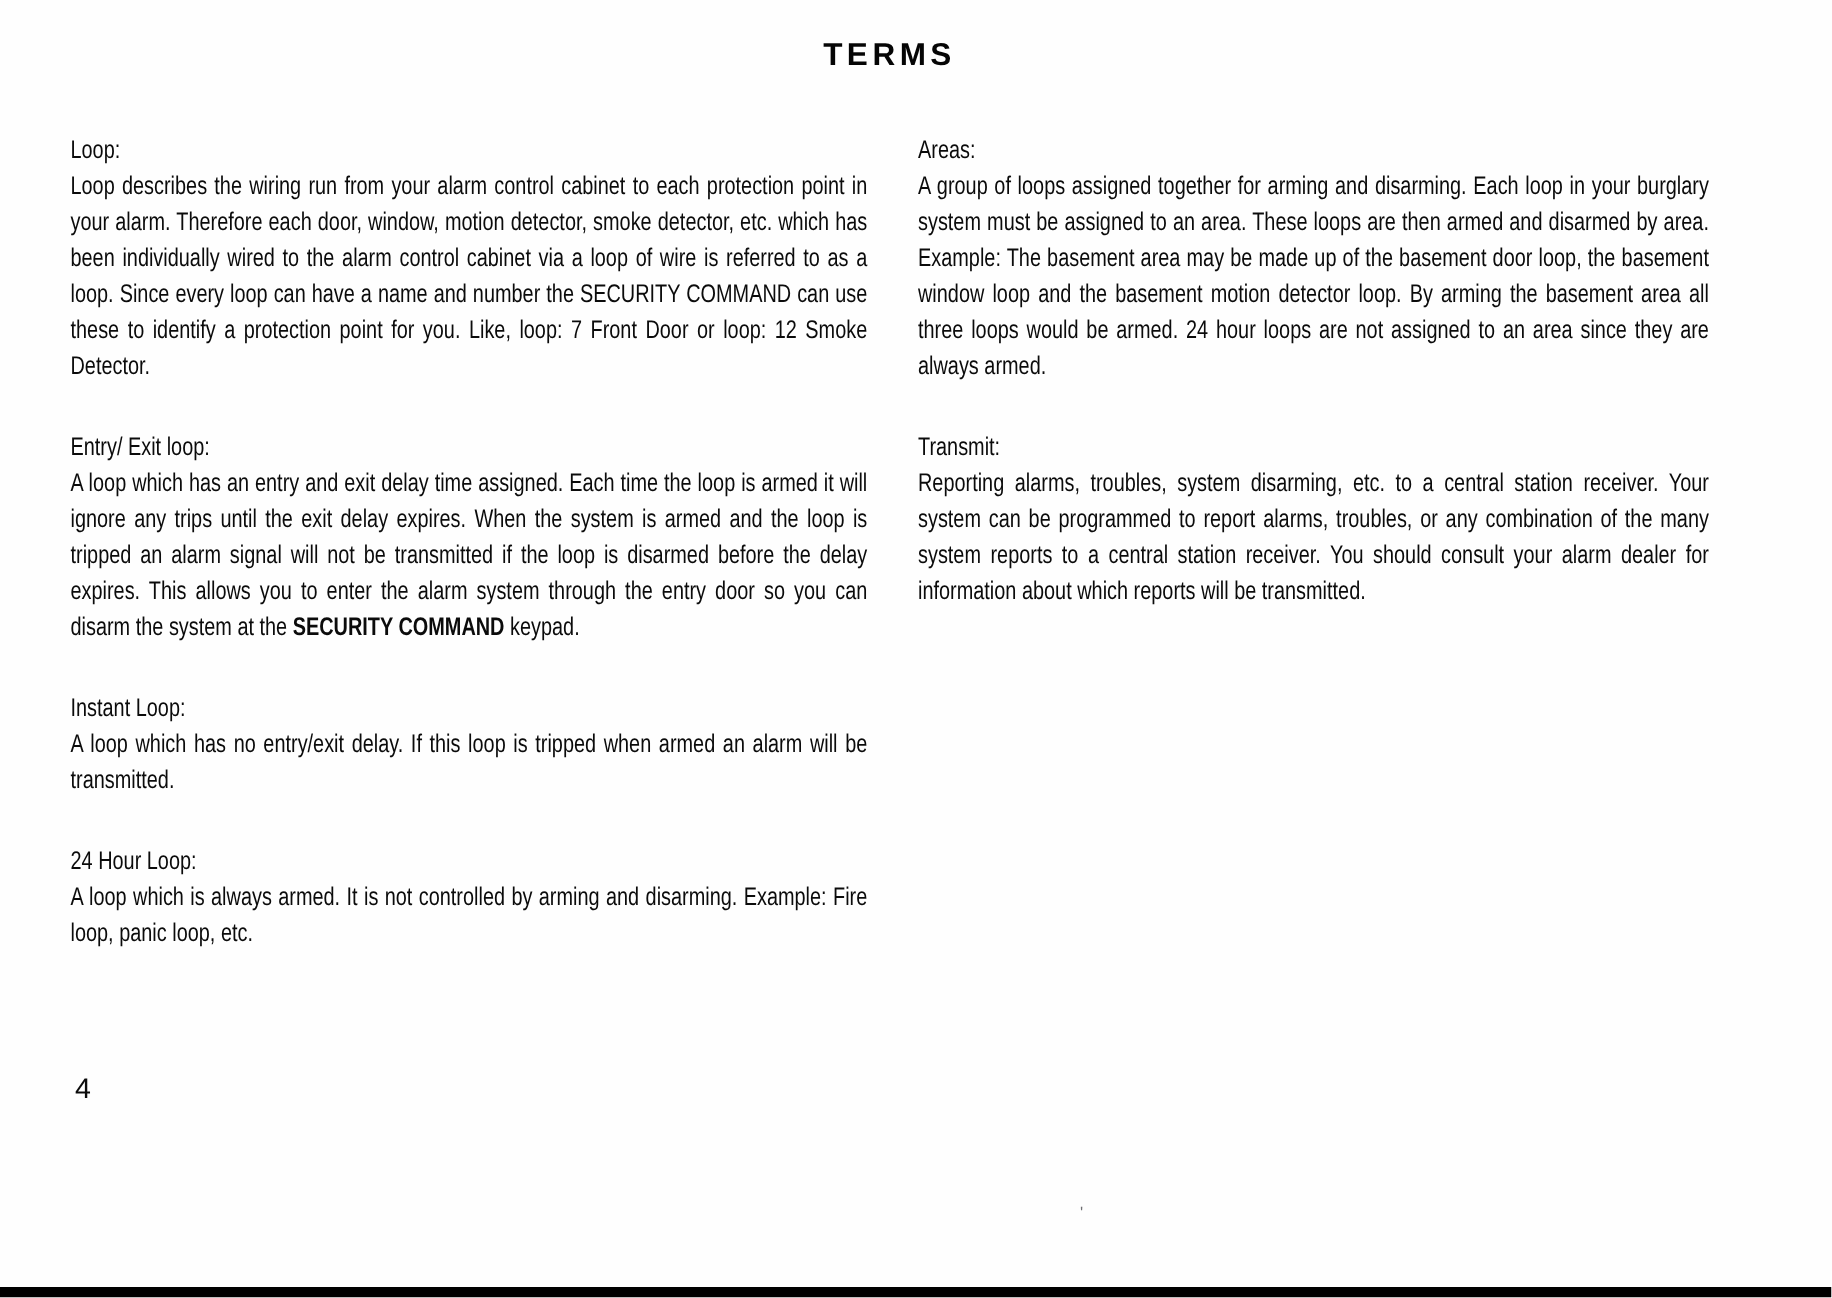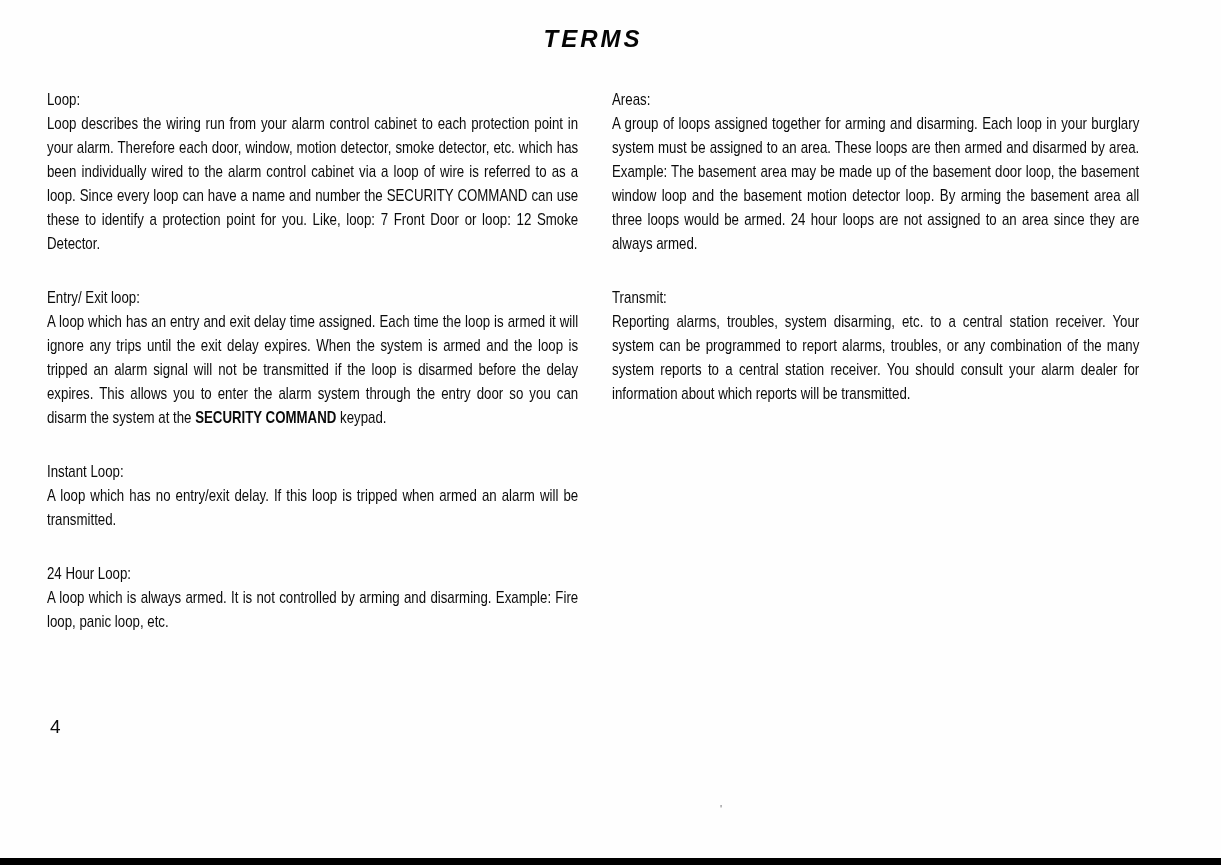--- a/index.html
+++ b/index.html
@@ -18,25 +18,24 @@
     background: #fefefe;
     font-family: "Liberation Sans", sans-serif;
     color: #0b0b0b;
   }
   .doc-title {
     position: absolute;
     left: 47px;
     top: 25px;
     width: 1092px;
     text-align: center;
-    font-size: 24px;
+    font-size: 21px;
     font-weight: bold;
     letter-spacing: 3px;
     color: #050505;
-    font-style: italic;
   }
   .column {
     position: absolute;
     top: 88px;
     transform: scaleX(0.78);
     transform-origin: 0 0;
     font-size: 17px;
     line-height: 24px;
   }
   .column.left  { left: 47px;  width: 681px; }

